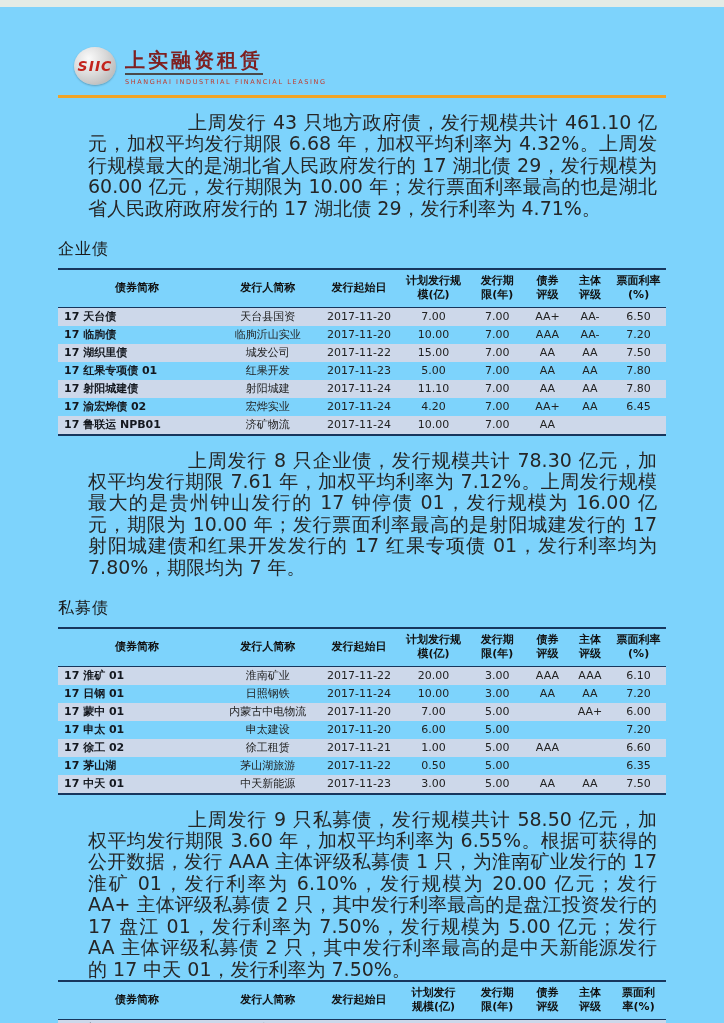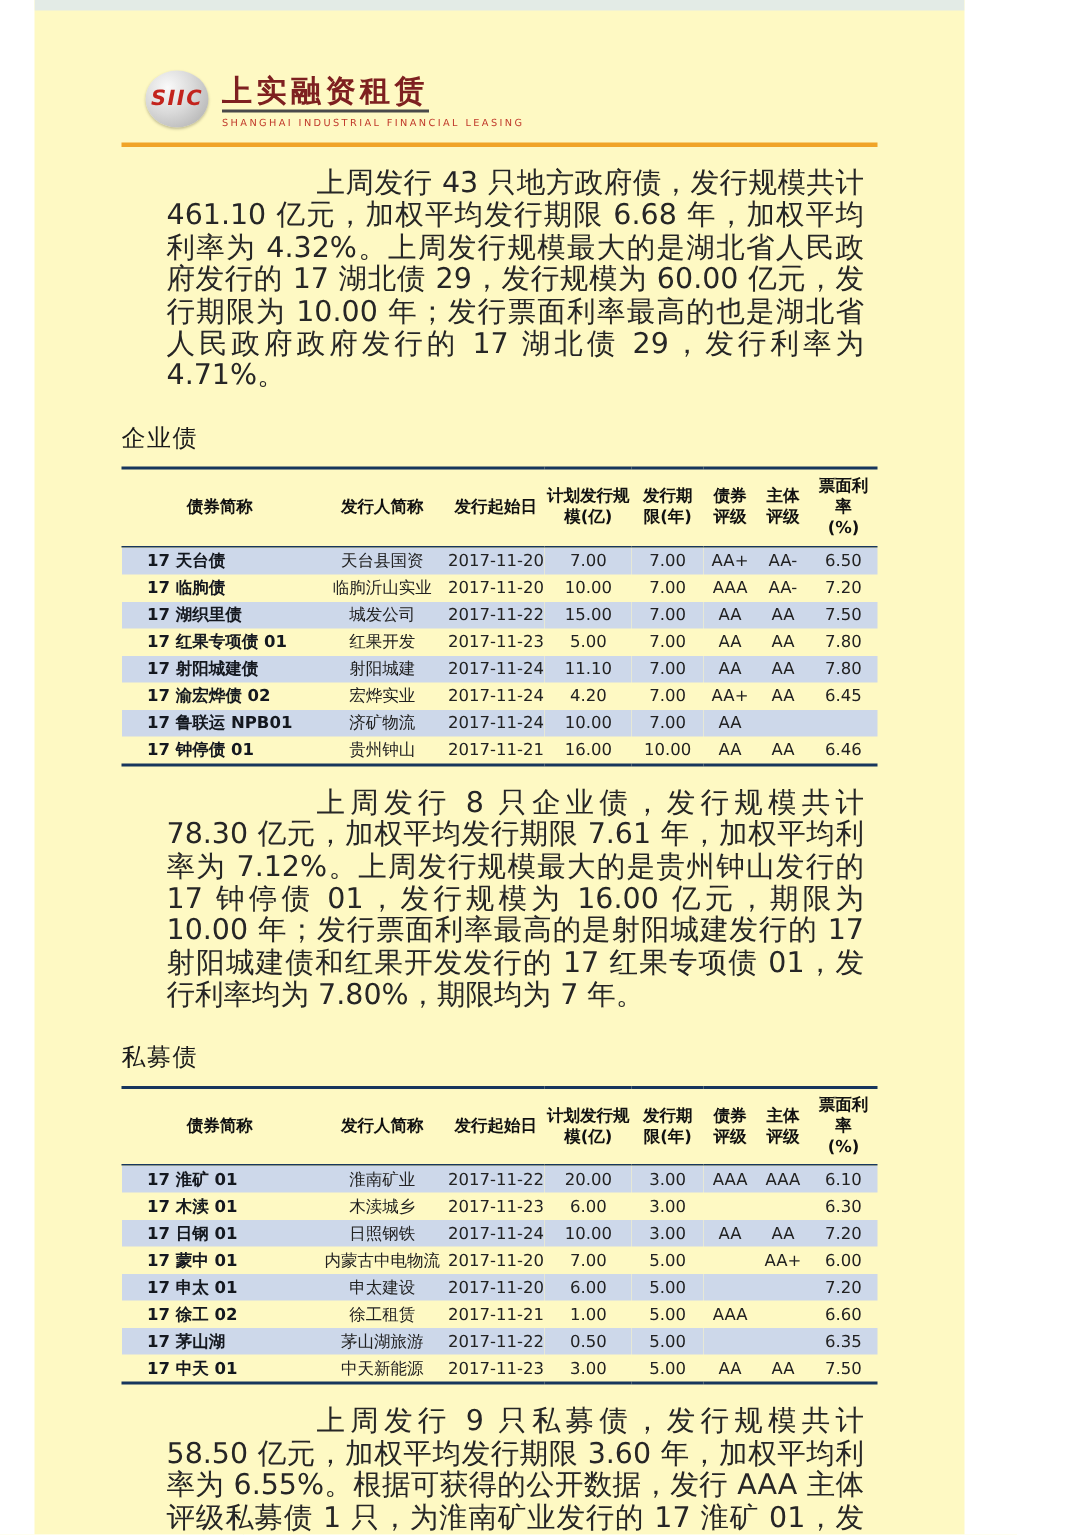--- a/index.html
+++ b/index.html
@@ -6,23 +6,22 @@
     --accent-gold:#F0A428;
     --table-border:#17365D;
     --row-alt:#CDD8EA;
     --logo-red:#C3231C;
     --logo-name-red:#7E2020;
   }
   *{box-sizing:border-box;margin:0;padding:0;}
   html,body{background:#fff;}
   body{font-family:"DejaVu Sans","Liberation Sans",sans-serif;}
   .page{
-    position:relative;width:620px;height:1023px;background:#fef9c3;overflow:hidden;
+    position:relative;width:724px;height:1023px;background:#7dd3fc;overflow:hidden;
     color:#262626;
-    margin-left:23px;
   }
   .top-strip{height:7px;width:100%;background:#e3ebe6;}
   .content{padding:0 58px;}
   
   .logo-row{display:flex;align-items:flex-start;margin:40px 0 0 16px;height:46px;}
   .logo-globe{
     width:42px;height:38px;border-radius:50%;
     background:radial-gradient(circle at 35% 30%,#fafafa 0%,#d9d9d9 45%,#a8a8a8 100%);
     position:relative;flex:0 0 auto;box-shadow:0 1px 2px rgba(0,0,0,.25);
   }
@@ -58,21 +57,21 @@
   table.bond thead tr{border-bottom:1.2px solid var(--table-border);}
   table.bond th{
     font-weight:bold;color:#111;text-align:center;vertical-align:middle;
     padding:4px 1px;line-height:1.3;white-space:pre-line;
   }
   table.bond td{
     text-align:center;vertical-align:middle;padding:1.5px 1px;height:16.5px;
     color:#222;white-space:nowrap;overflow:hidden;
   }
   table.bond td:first-child{
-    text-align:left;font-weight:bold;color:#14181f;padding-left:17px;
+    text-align:left;font-weight:bold;color:#14181f;padding-left:6px;
   }
   table.bond tbody tr:nth-child(odd){background:var(--row-alt);}
   col.c1{width:26%;}col.c2{width:17%;}col.c3{width:13%;}col.c4{width:11.5%;}
   col.c5{width:9.5%;}col.c6{width:7%;}col.c7{width:7%;}col.c8{width:9%;}
 </style>
 </head>
 <body>
 
 <div class="page">
   <div class="top-strip"></div>
@@ -185,30 +184,20 @@
           <tr>
             <td>17 鲁联运 NPB01</td>
             <td>济矿物流</td>
             <td>2017-11-24</td>
             <td>10.00</td>
             <td>7.00</td>
             <td>AA</td>
             <td></td>
             <td></td>
           </tr>
-          <tr>
-            <td>17 钟停债 01</td>
-            <td>贵州钟山</td>
-            <td>2017-11-21</td>
-            <td>16.00</td>
-            <td>10.00</td>
-            <td>AA</td>
-            <td>AA</td>
-            <td>6.46</td>
-          </tr>
         </tbody>
     </table>
 
     <p class="para">上周发行 8 只企业债，发行规模共计 78.30 亿元，加权平均发行期限 7.61 年，加权平均利率为 7.12%。上周发行规模最大的是贵州钟山发行的 17 钟停债 01，发行规模为 16.00 亿元，期限为 10.00 年；发行票面利率最高的是射阳城建发行的 17 射阳城建债和红果开发发行的 17 红果专项债 01，发行利率均为 7.80%，期限均为 7 年。</p>
 
     <h2 class="section-title">私募债</h2>
     <table class="bond">
       <colgroup>
         <col class="c1">
           <col class="c2">
@@ -241,30 +230,20 @@
             <td>17 淮矿 01</td>
             <td>淮南矿业</td>
             <td>2017-11-22</td>
             <td>20.00</td>
             <td>3.00</td>
             <td>AAA</td>
             <td>AAA</td>
             <td>6.10</td>
           </tr>
           <tr>
-            <td>17 木渎 01</td>
-            <td>木渎城乡</td>
-            <td>2017-11-23</td>
-            <td>6.00</td>
-            <td>3.00</td>
-            <td></td>
-            <td></td>
-            <td>6.30</td>
-          </tr>
-          <tr>
             <td>17 日钢 01</td>
             <td>日照钢铁</td>
             <td>2017-11-24</td>
             <td>10.00</td>
             <td>3.00</td>
             <td>AA</td>
             <td>AA</td>
             <td>7.20</td>
           </tr>
           <tr>

